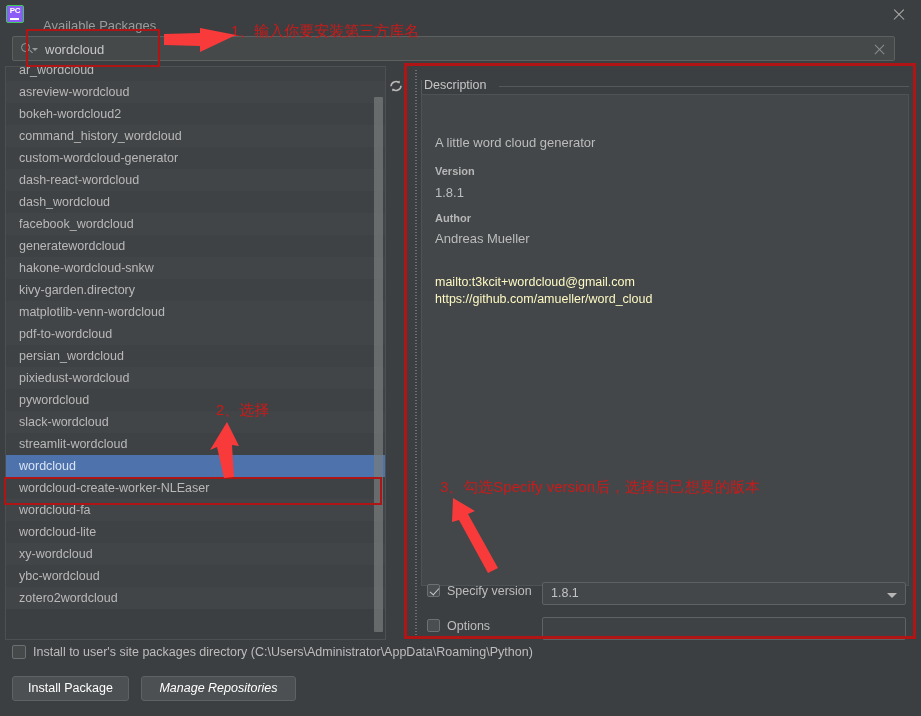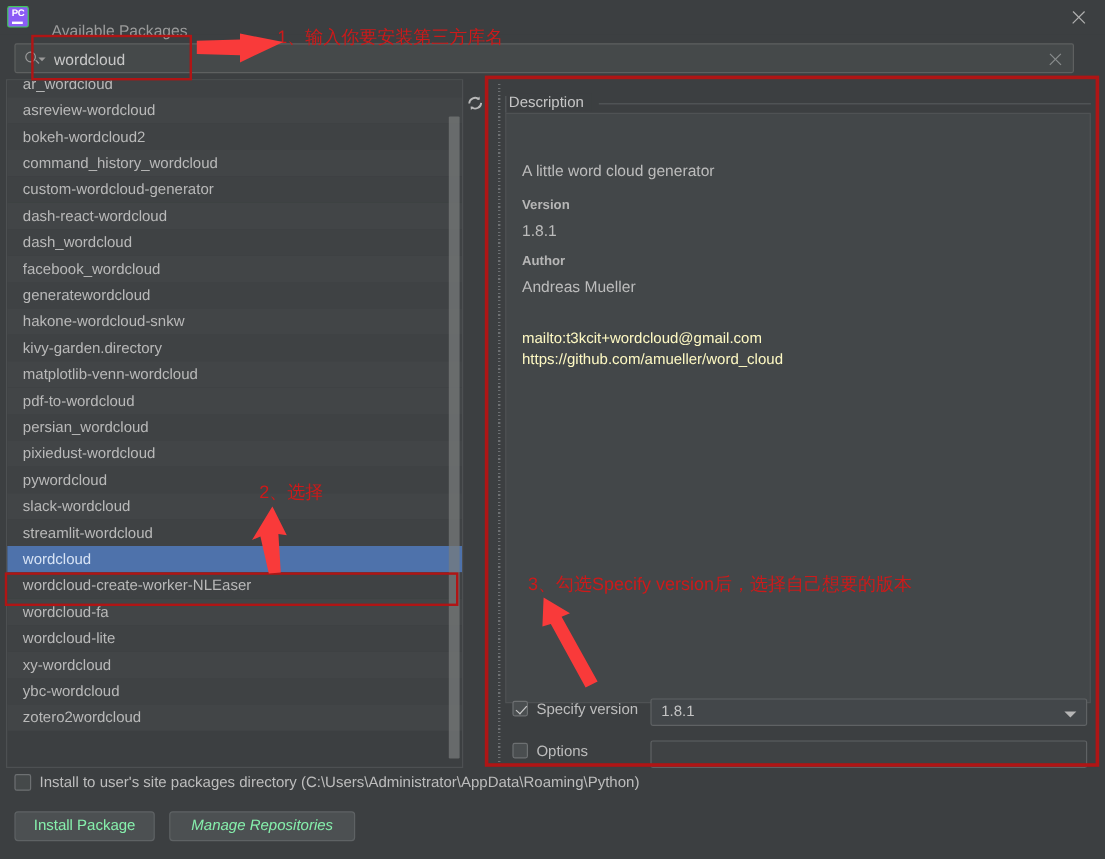--- a/index.html
+++ b/index.html
@@ -363,21 +363,21 @@
     color: #bdbdbd;
     cursor: pointer;
   }
   .btn {
     position: absolute;
     height: 25px;
     background: #4c5052;
     border: 1px solid #5e6264;
     box-sizing: border-box;
     border-radius: 3px;
-    color: #86efac;
+    color: #ffffff;
     font-size: 12.5px;
     line-height: 23px;
     text-align: center;
     cursor: pointer;
   }
   #btn-install { left: 12px; top: 676px; width: 117px; }
   #btn-manage  { left: 141px; top: 676px; width: 155px; font-style: italic; }
 
   
   .ann-box {

